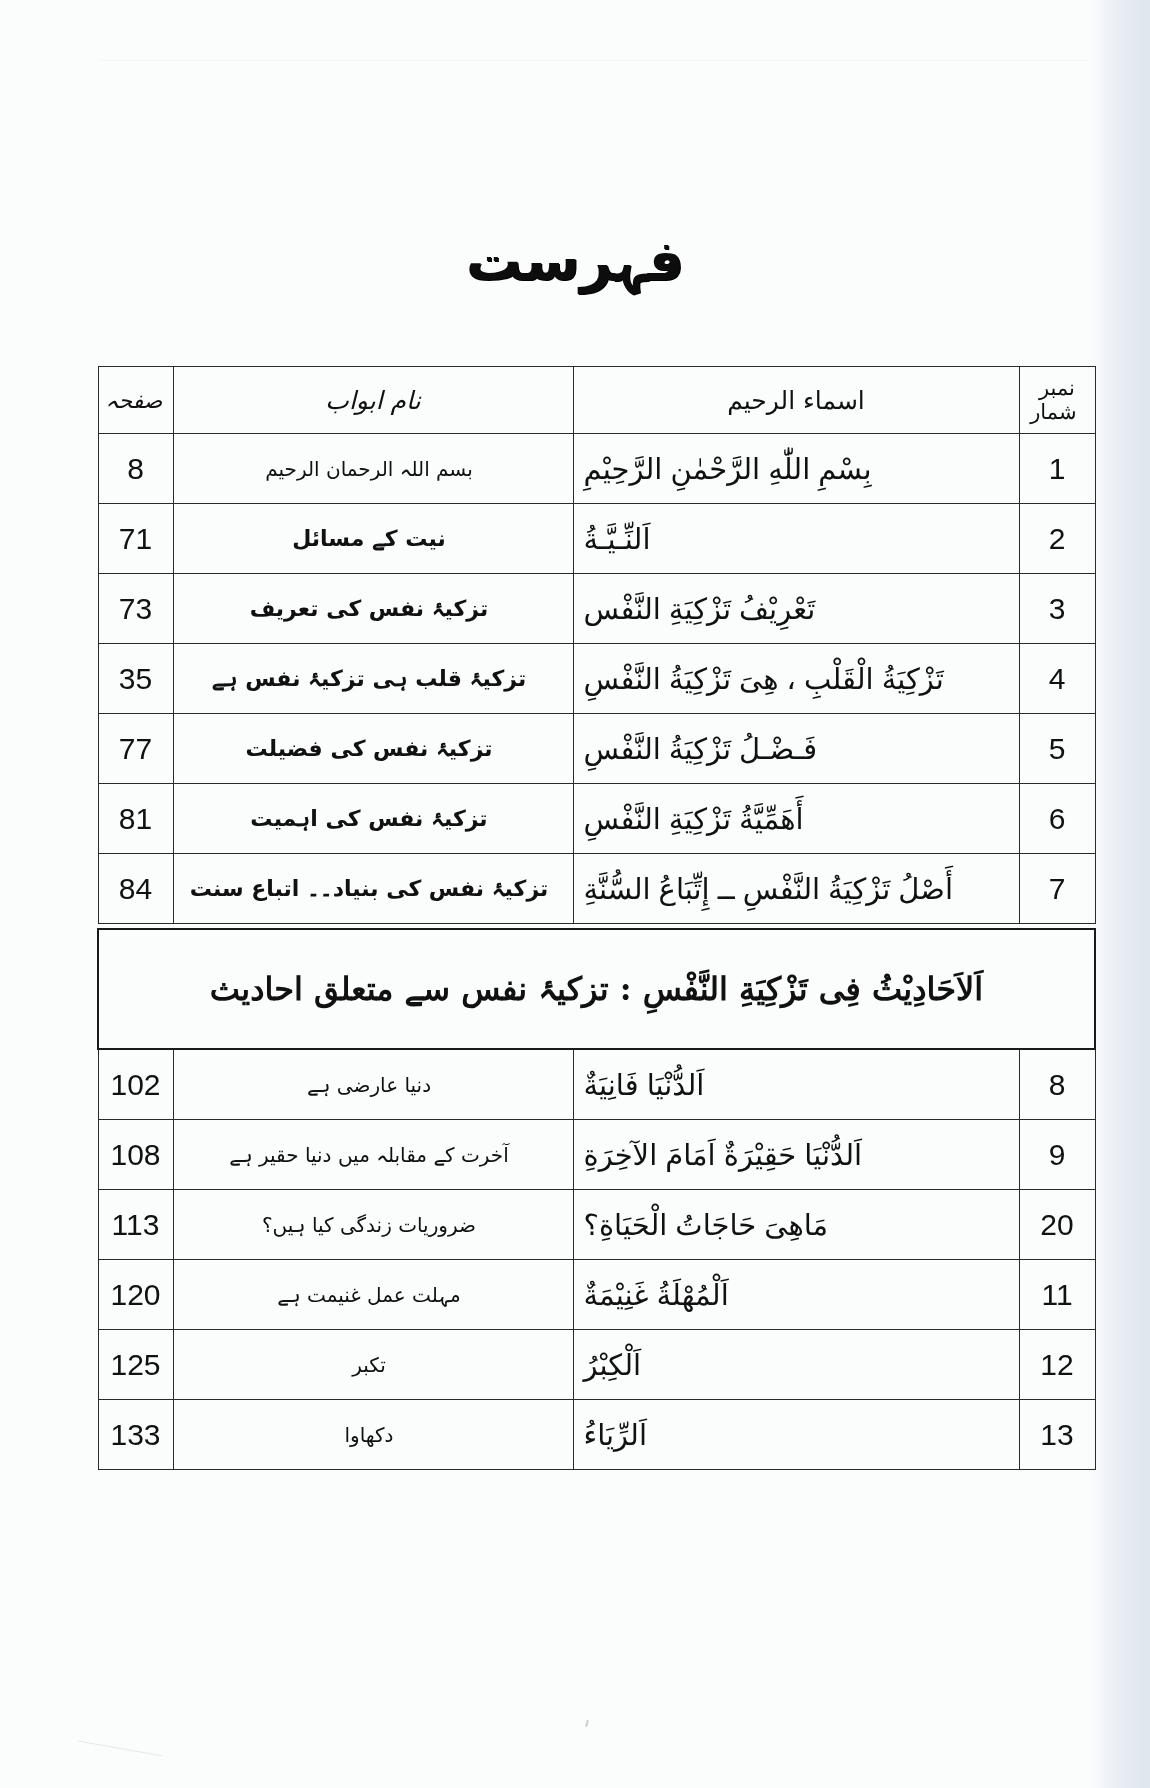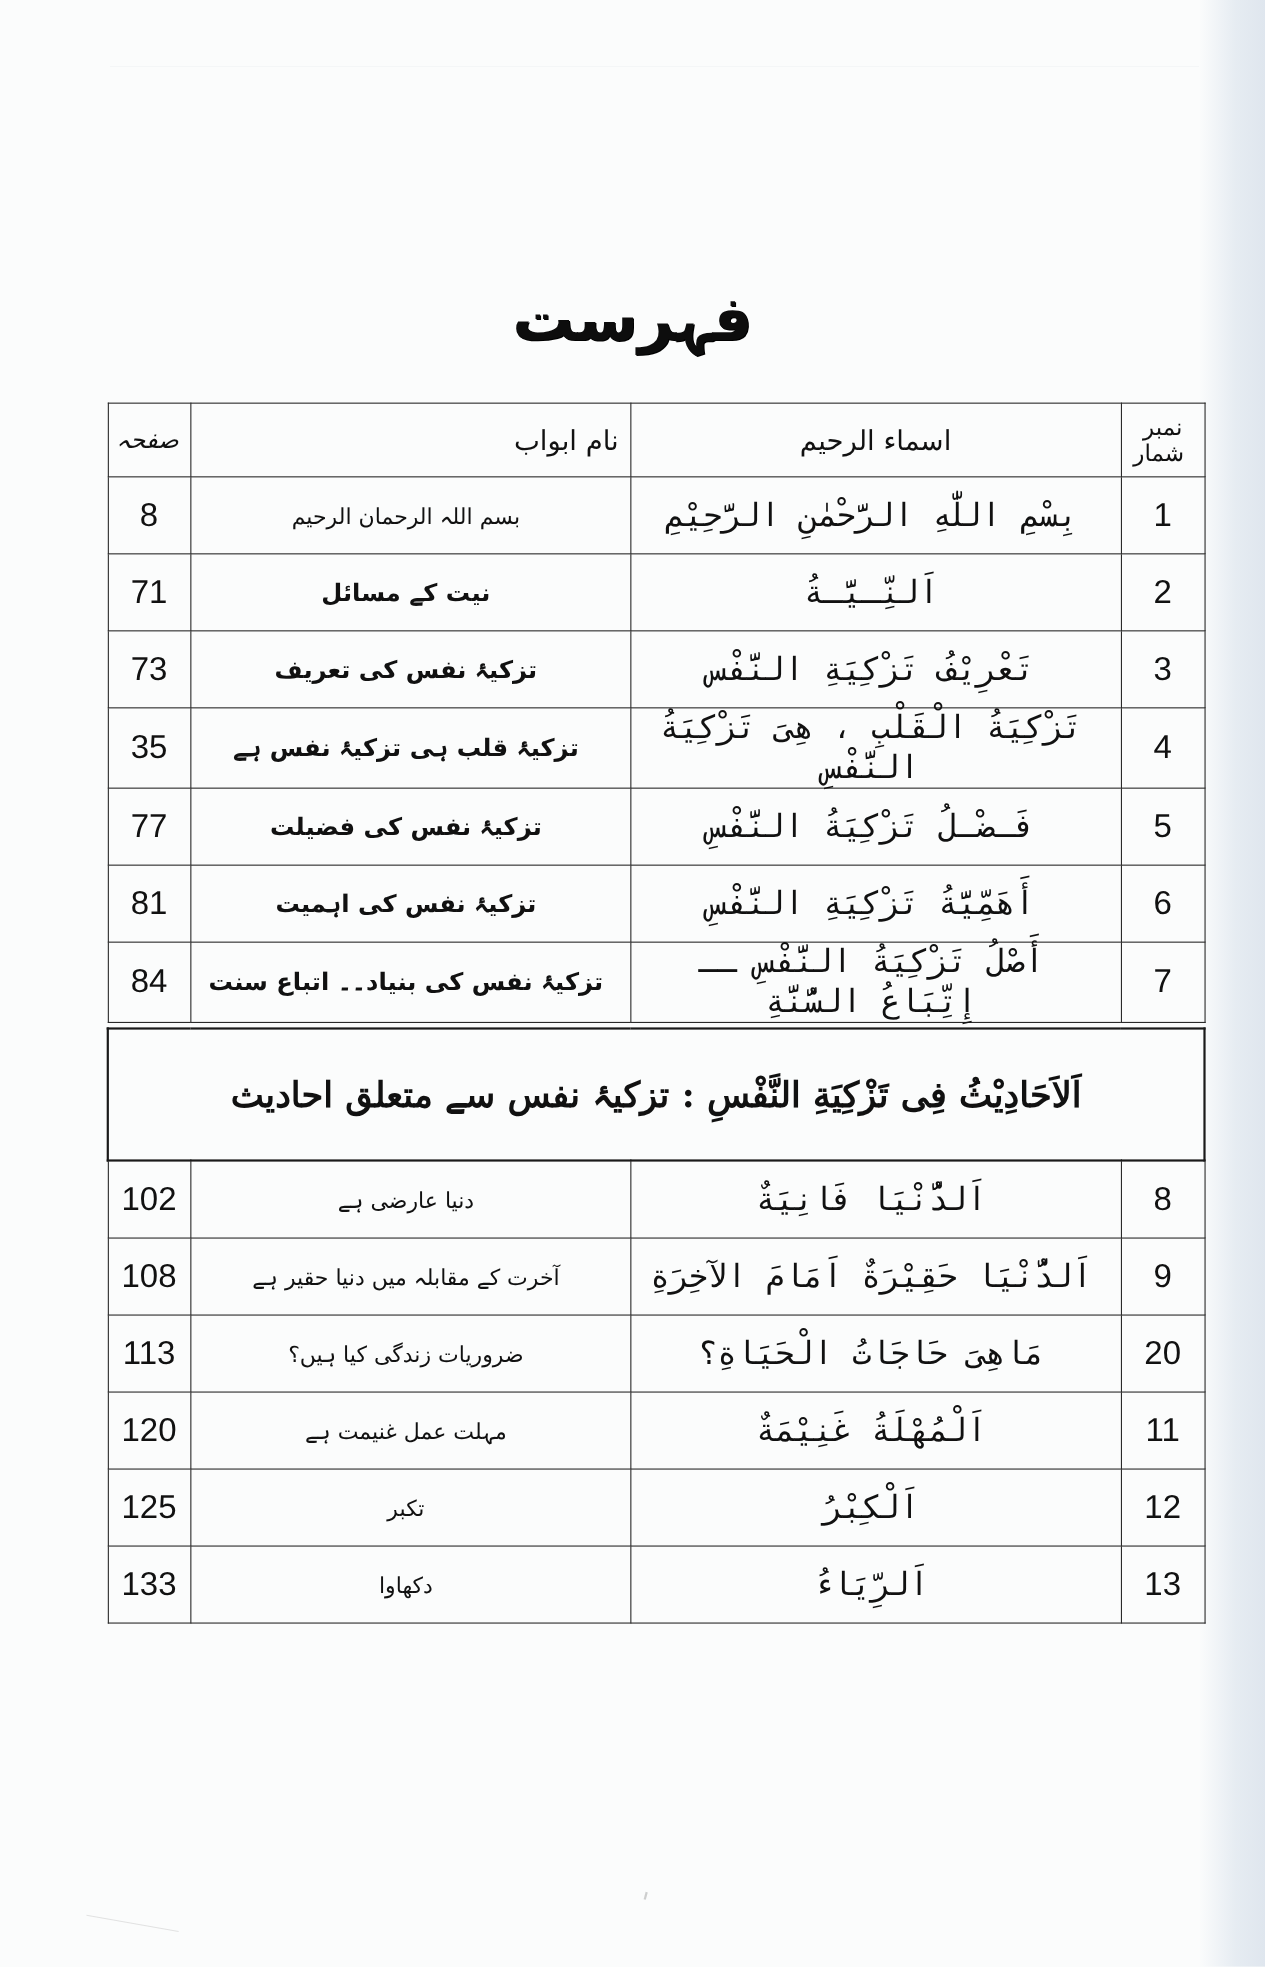--- a/index.html
+++ b/index.html
@@ -38,21 +38,20 @@
     width: 1150px;
     top: 228px;
     text-align: center;
     font-family: "DejaVu Sans", sans-serif;
     font-weight: bold;
     font-size: 56px;
     letter-spacing: 2px;
     color: #0d0d0d;
     direction: rtl;
     text-shadow: 1px 1px 0 #000;
-    margin-top: 29px;
   }
   .toc {
     position: absolute;
     left: 97px;
     top: 366px;
     width: 997px;
     border-collapse: collapse;
     direction: rtl;
     table-layout: fixed;
   }
@@ -67,33 +66,33 @@
   .toc col.c-page { width: 75px; }
 
   .head-row th {
     height: 66px;
     font-weight: normal;
     font-size: 25px;
     font-family: "DejaVu Serif", serif;
   }
   .head-row th.h-num { font-size: 21px; text-align: center; padding: 0 18px; }
   .head-row th.h-arabic { text-align: center; }
-  .head-row th.h-urdu { text-align: right; }
+  .head-row th.h-urdu { text-align: center; font-style: italic; }
   .head-row th.h-page { text-align: left; font-size: 22px; font-style: italic; }
 
   .item-row td { height: 69px; }
   .item-row td.num {
     text-align: center;
     font-family: "Liberation Sans", sans-serif;
     font-size: 30px;
     direction: ltr;
   }
   .item-row td.arabic {
-    text-align: center;
-    font-family: Liberation Mono, monospace;
+    text-align: left;
+    font-family: Liberation Sans, sans-serif;
     font-size: 29px;
     padding-right: 18px;
   }
   .item-row td.urdu {
     text-align: center;
     font-family: "DejaVu Sans", sans-serif;
     font-size: 22px;
     font-weight: bold;
     padding-right: 18px;
   }

